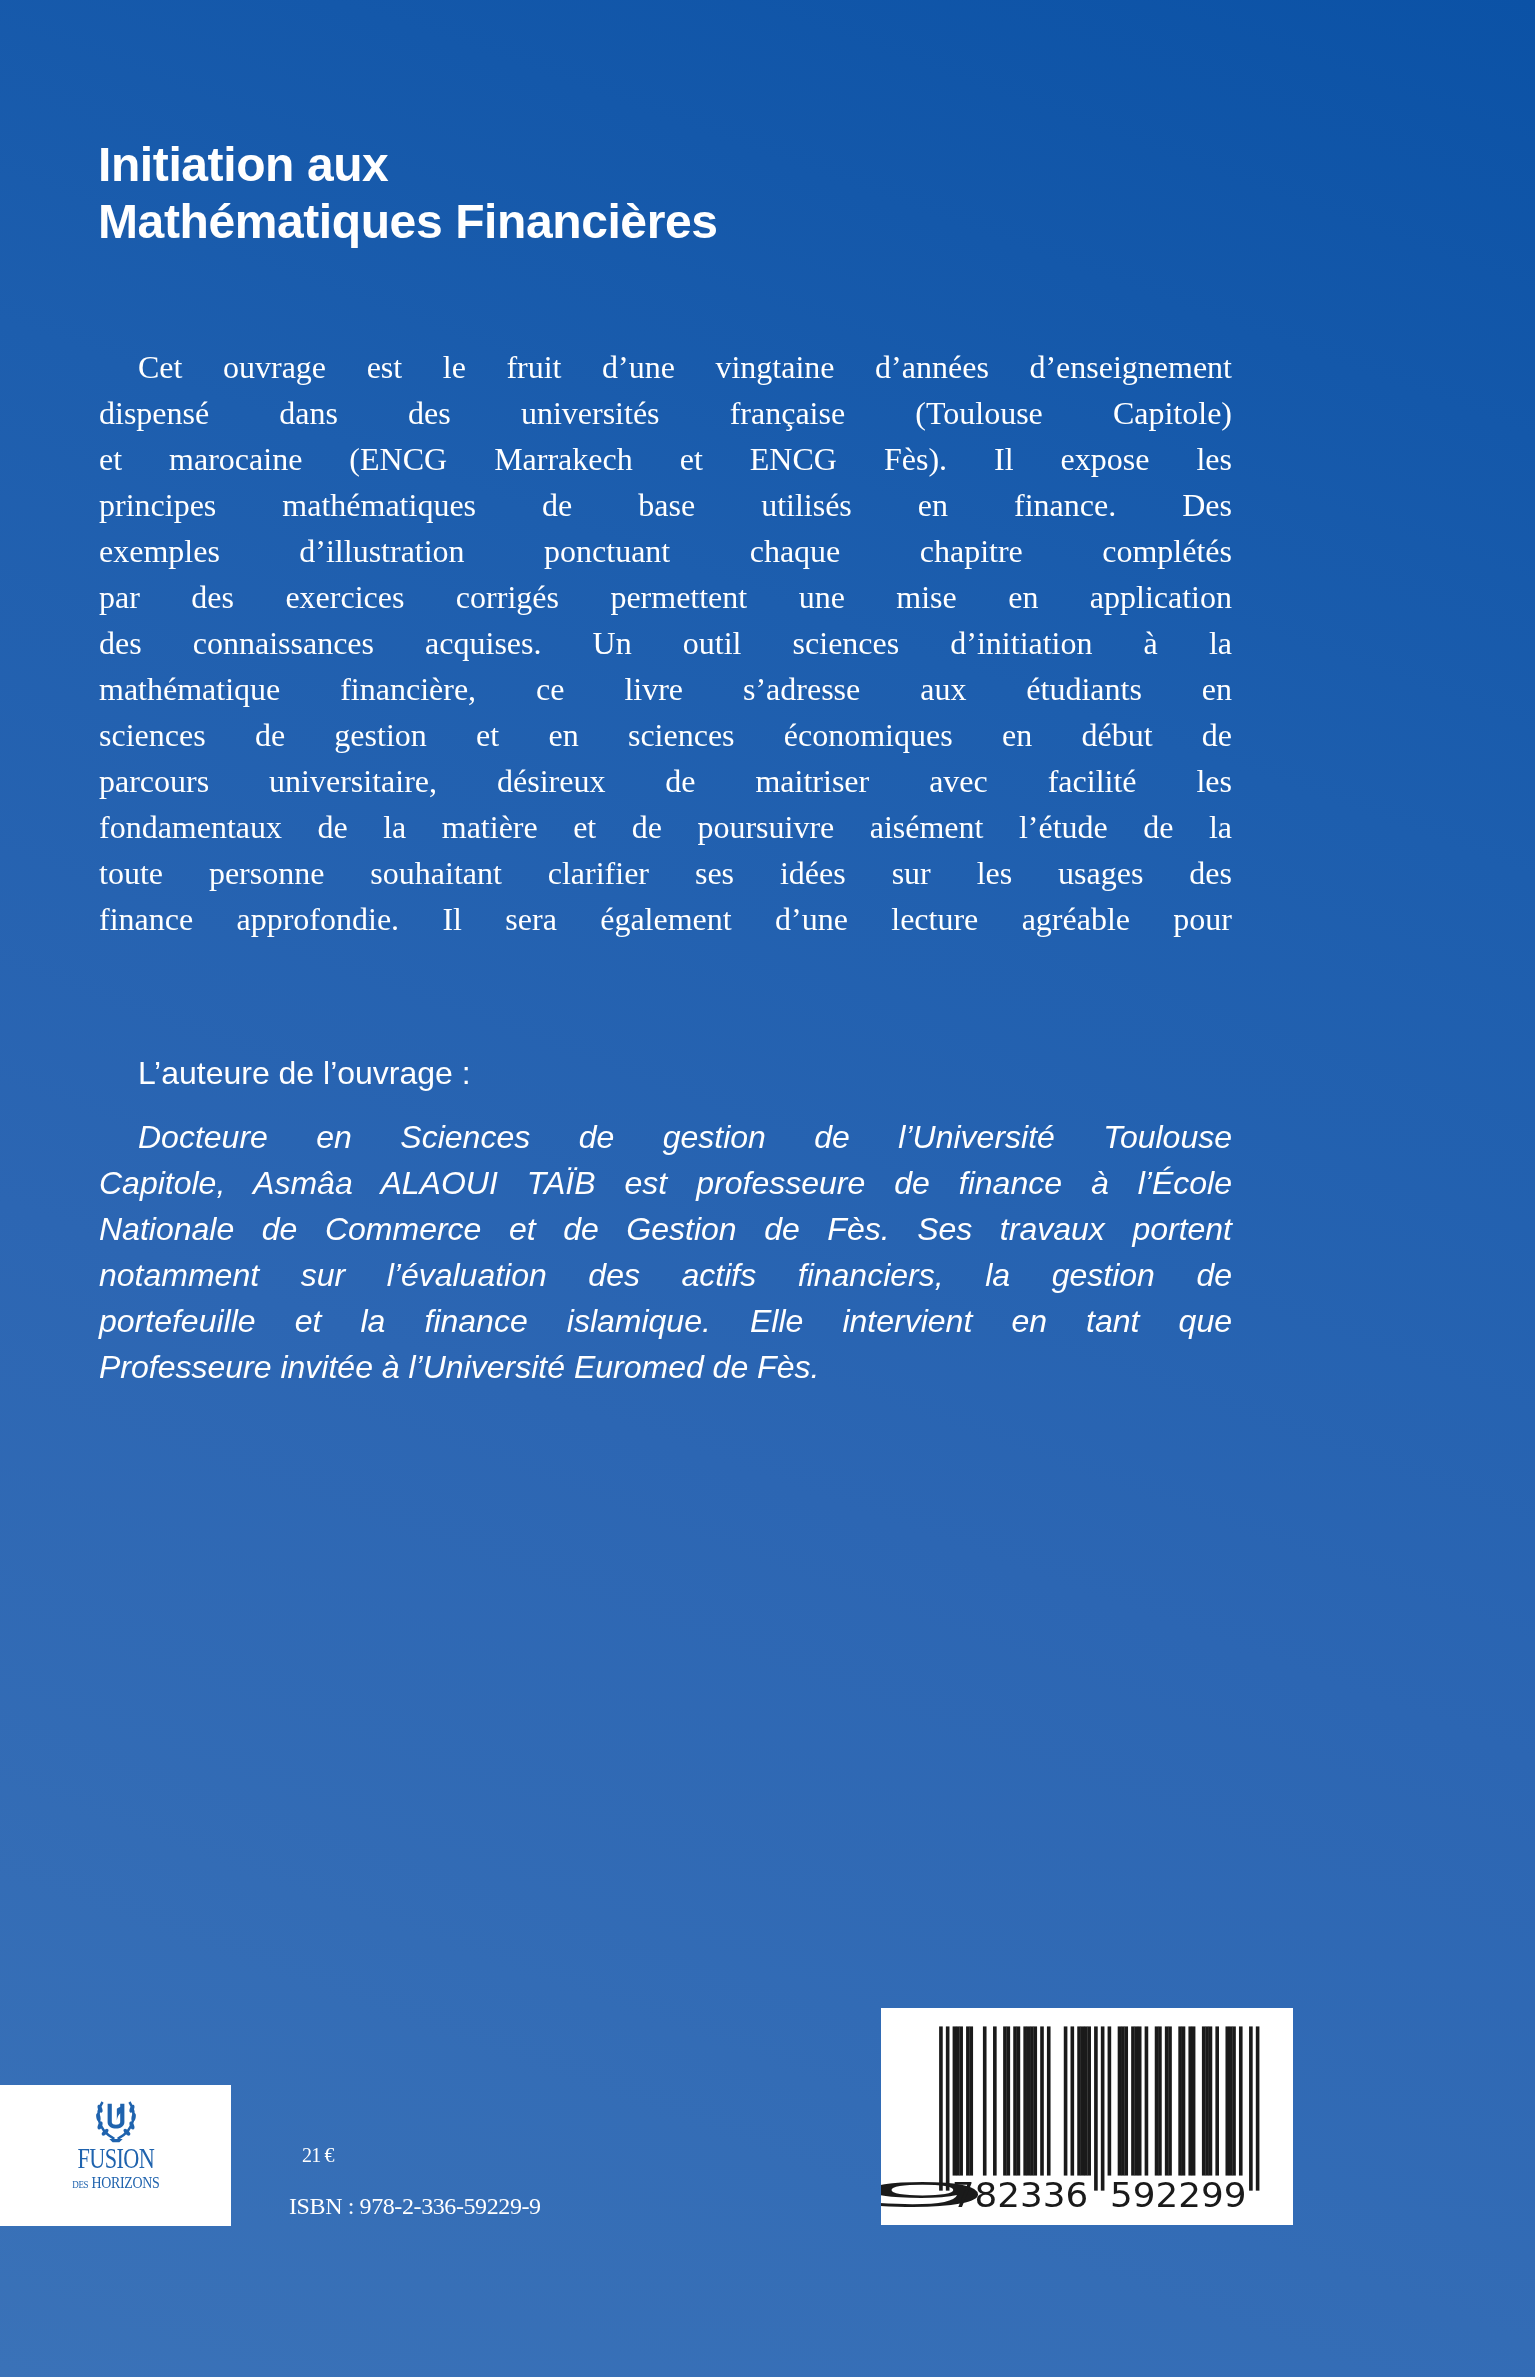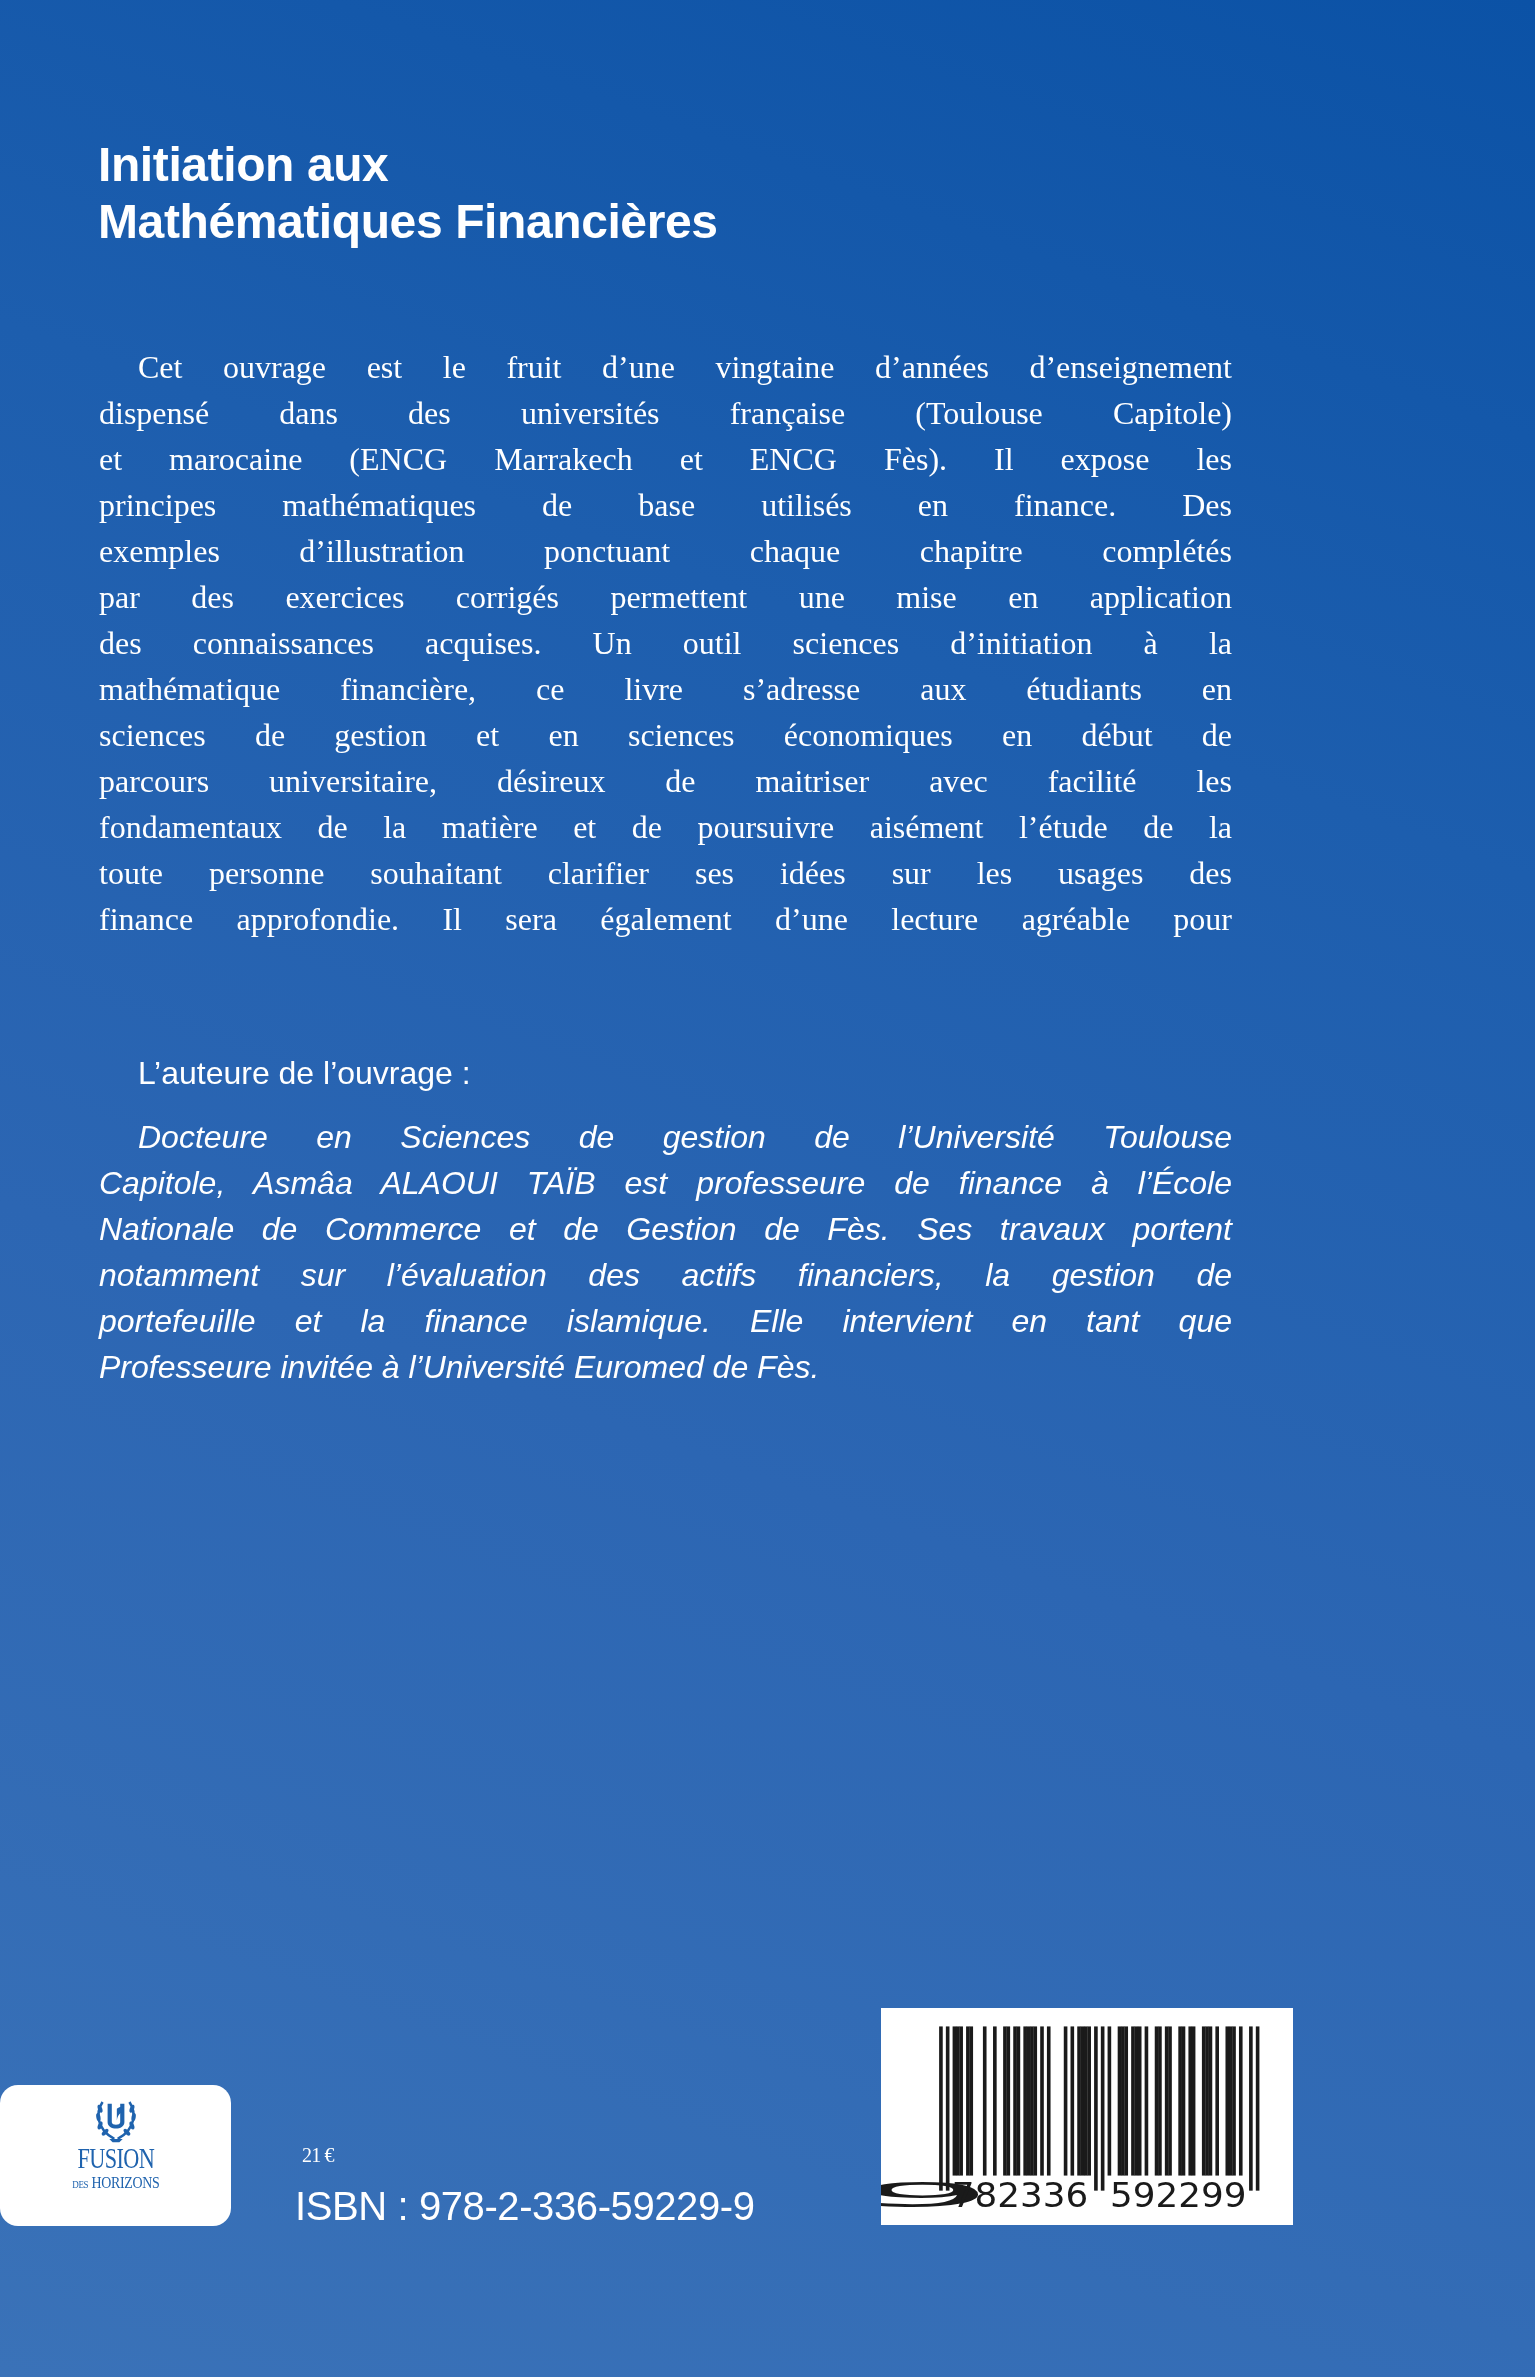--- a/index.html
+++ b/index.html
@@ -27,21 +27,20 @@
   .para .line.indent { padding-left: 39px; }
   #desc { top: 344px; font-family: Liberation Serif, serif; }
   .author-heading {
     position: absolute; left: 138px; top: 1050px;
     font-size: 32px; line-height: 46px; white-space: nowrap;
   }
   #bio { top: 1114px; font-style: italic; }
   .logo-box {
     position: absolute; left: 0; top: 2085px; width: 231px; height: 141px;
     background: #ffffff;
-    border-radius: 18px;
   }
   .logo-emblem {
     position: absolute; left: 94px; top: 11.7px; width: 44px; height: 47px;
   }
   .logo-fusion {
     position: absolute; left: 0; width: 231px; top: 59px; text-align: center;
     font-family: "Liberation Serif", serif; color: #1f63ae;
     font-size: 28.5px; line-height: 30px; letter-spacing: -0.8px;
     transform: scaleX(0.78); transform-origin: 117px 0;
   }
@@ -51,22 +50,22 @@
     font-size: 17px; line-height: 18.5px; letter-spacing: -0.4px;
     transform: scaleX(0.82); transform-origin: 117px 0;
   }
   .logo-horizons .small { font-size: 11px; }
   .price {
     position: absolute; left: 302px; top: 2137px;
     font-family: "Liberation Serif", serif; font-size: 20px; line-height: 37px;
     letter-spacing: -0.8px;
   }
   .isbn {
-    position: absolute; left: 295px; top: 2188px;
-    font-family: Liberation Sans, sans-serif; font-size: 40px; line-height: 37px;
+    position: absolute; left: 289px; top: 2188px;
+    font-family: Liberation Serif, serif; font-size: 24px; line-height: 37px;
     letter-spacing: -0.4px; white-space: nowrap;
   }
   .barcode-box {
     position: absolute; left: 881px; top: 2008px; width: 412px; height: 217px;
     background: #ffffff;
   }
   .barcode-box svg { position: absolute; left: 0; top: 0; }
 </style>
 </head>
 <body>

